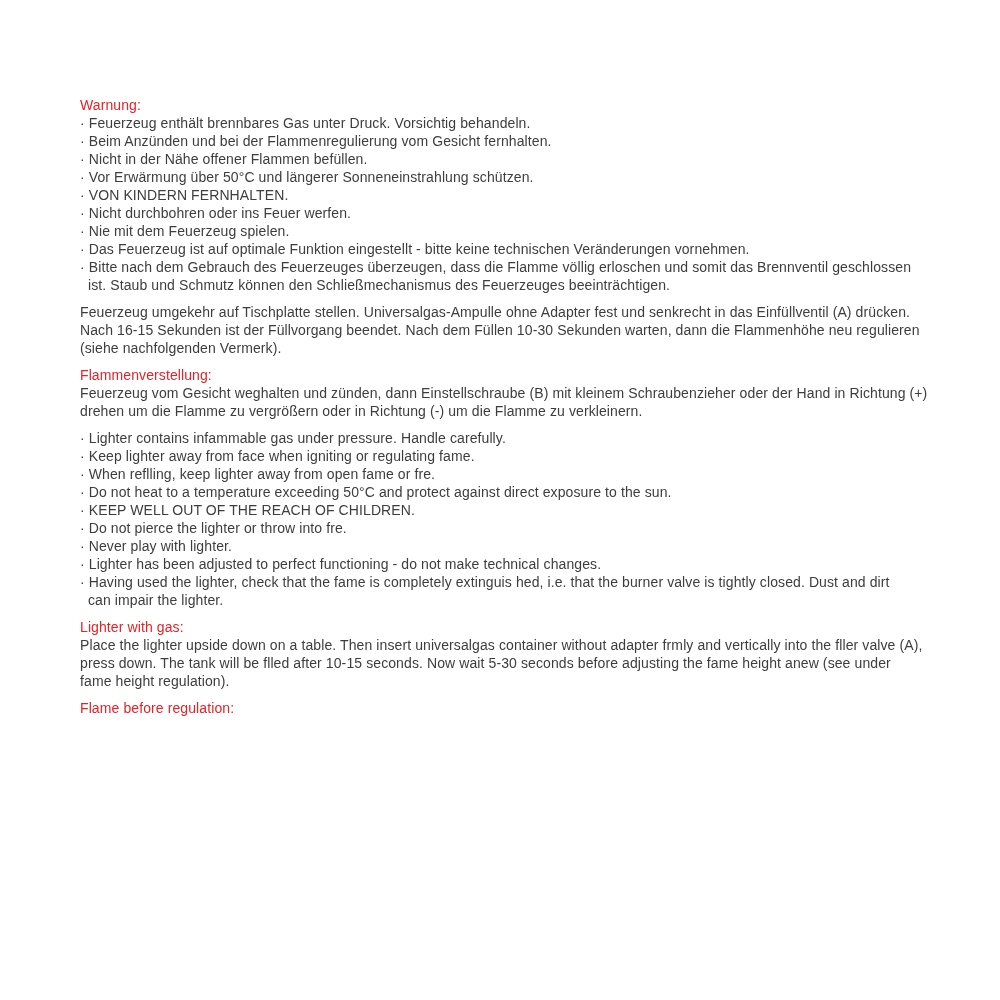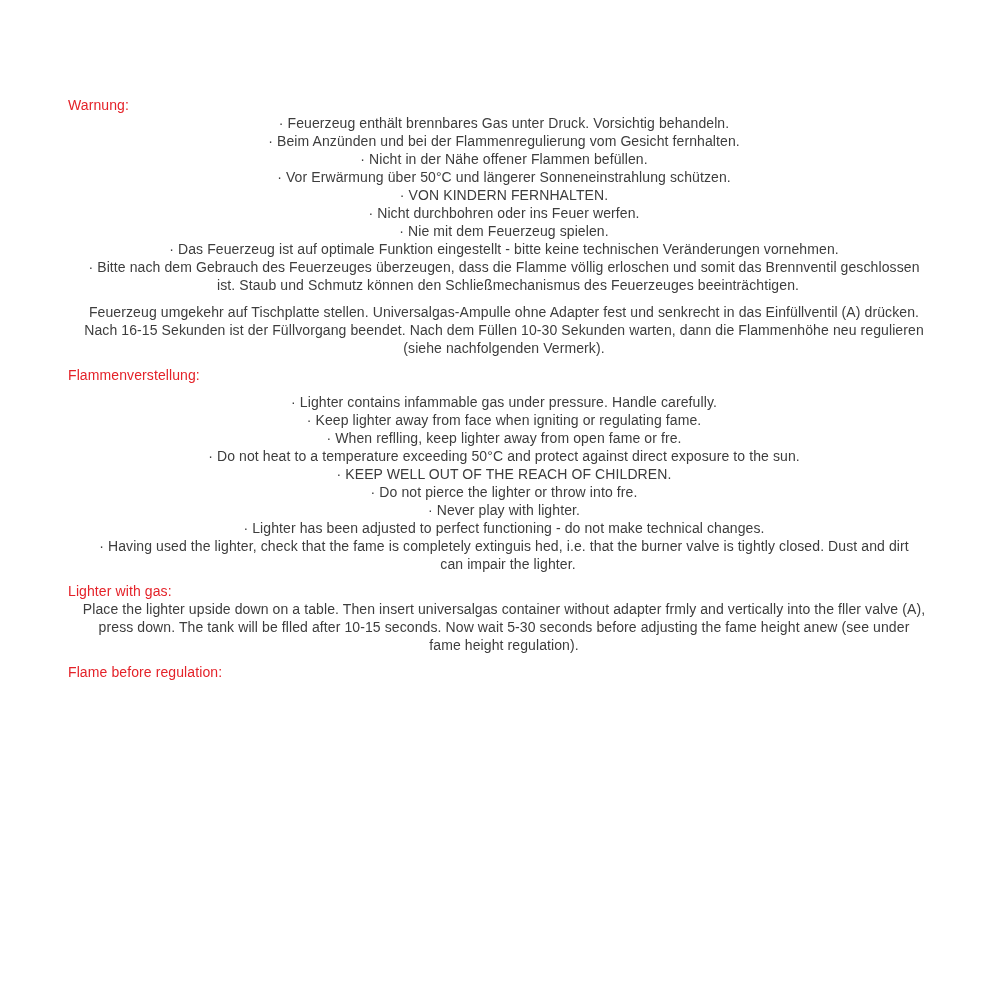--- a/index.html
+++ b/index.html
@@ -17,30 +17,29 @@
     width: 1000px;
     height: 1000px;
     padding: 96px 60px 0 68px;
     font-family: "Liberation Sans", "DejaVu Sans", sans-serif;
     font-size: 14px;
     line-height: 18px;
     color: var(--body-color, #3d3d3d);
     letter-spacing: 0.1px;
   }
   .section {
-    margin: 0 0 9px 0;
+    margin: 0 0 9px 12px;
   }
   .section-heading {
     color: var(--heading-color, #e42229);
     font-weight: 400;
     white-space: pre-wrap;
   }
   .section-body {
     white-space: pre-wrap;
-    text-align: center;
   }
 </style>
 </head>
 <body style="background: rgb(255, 255, 255);">
 
 <div class="sheet">
 
   <div class="section">
     <div class="section-heading">Warnung:</div>
     <div class="section-body">· Feuerzeug enthält brennbares Gas unter Druck. Vorsichtig behandeln.
@@ -56,20 +55,22 @@
   </div>
 
   <div class="section">
     <div class="section-body">Feuerzeug umgekehr auf Tischplatte stellen. Universalgas-Ampulle ohne Adapter fest und senkrecht in das Einfüllventil (A) drücken.
 Nach 16-15 Sekunden ist der Füllvorgang beendet. Nach dem Füllen 10-30 Sekunden warten, dann die Flammenhöhe neu regulieren
 (siehe nachfolgenden Vermerk).</div>
   </div>
 
   <div class="section">
     <div class="section-heading">Flammenverstellung:</div>
+    <div class="section-body">Feuerzeug vom Gesicht weghalten und zünden, dann Einstellschraube (B) mit kleinem Schraubenzieher oder der Hand in Richtung (+)
+drehen um die Flamme zu vergrößern oder in Richtung (-) um die Flamme zu verkleinern.</div>
   </div>
 
   <div class="section">
     <div class="section-body">· Lighter contains infammable gas under pressure. Handle carefully.
 · Keep lighter away from face when igniting or regulating fame.
 · When reflling, keep lighter away from open fame or fre.
 · Do not heat to a temperature exceeding 50°C and protect against direct exposure to the sun.
 · KEEP WELL OUT OF THE REACH OF CHILDREN.
 · Do not pierce the lighter or throw into fre.
 · Never play with lighter.

